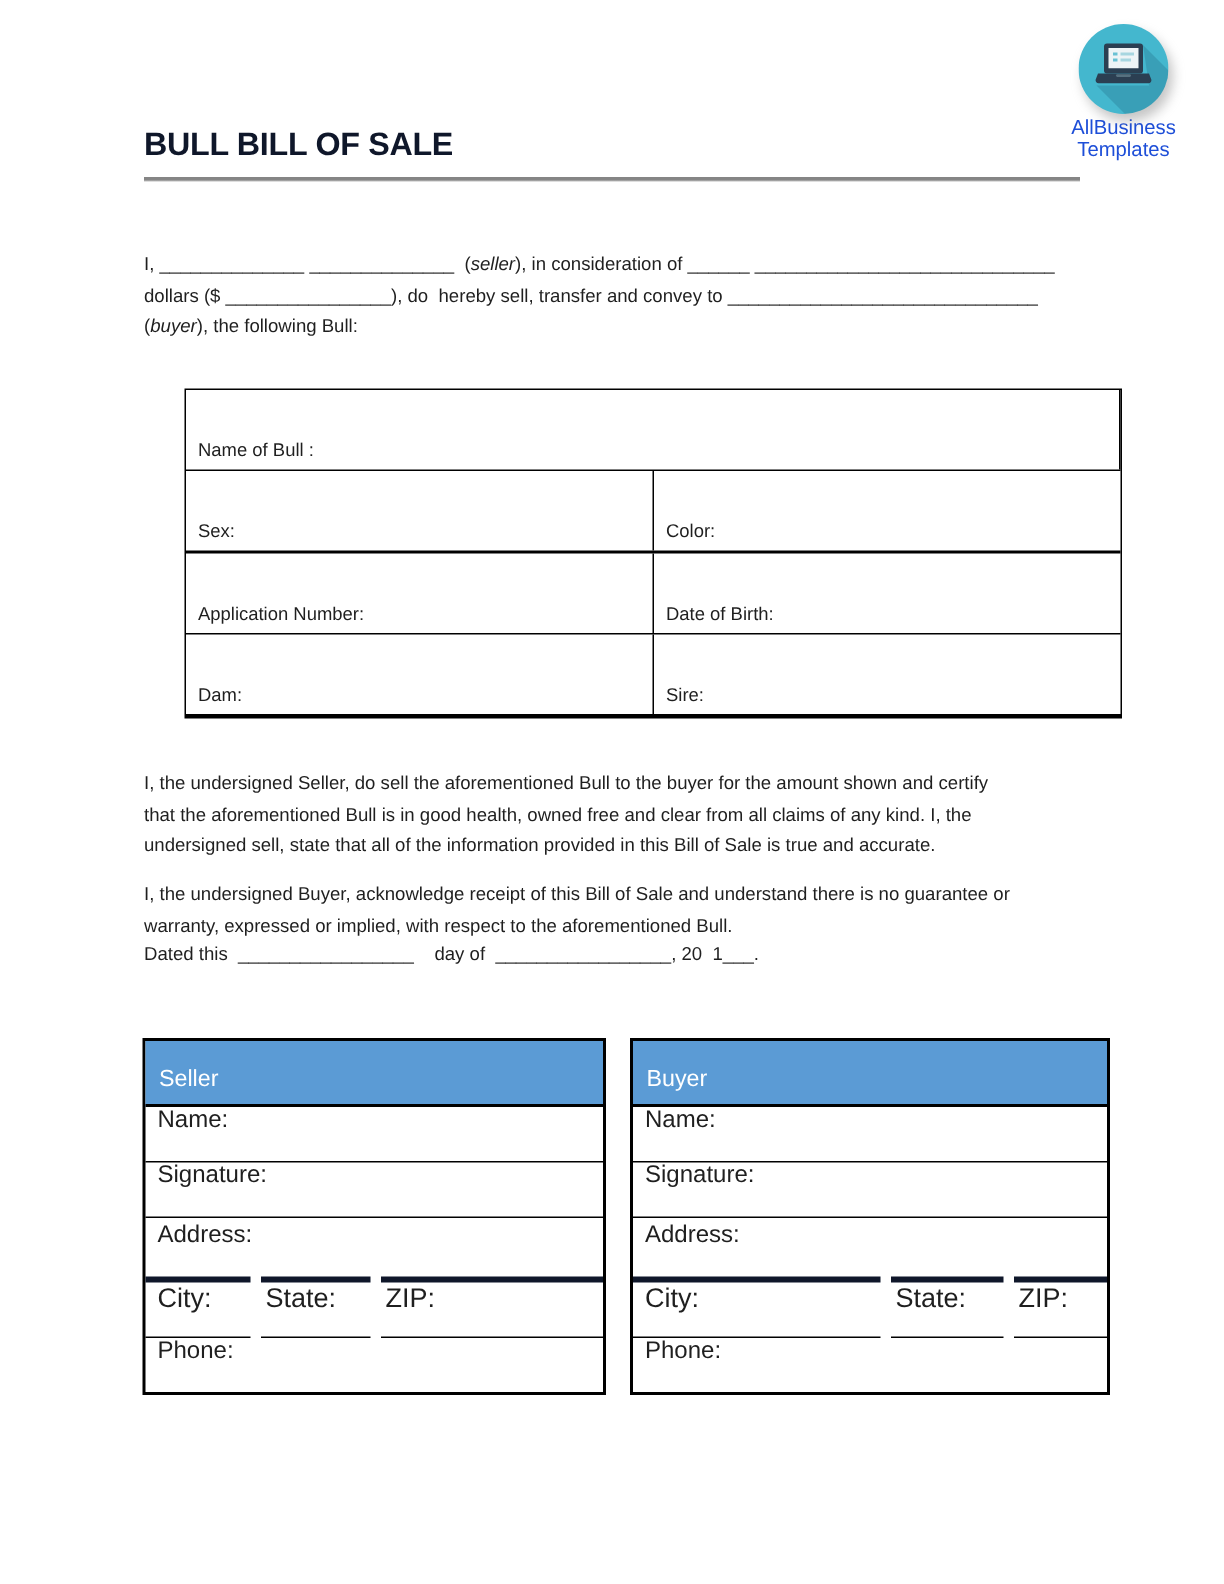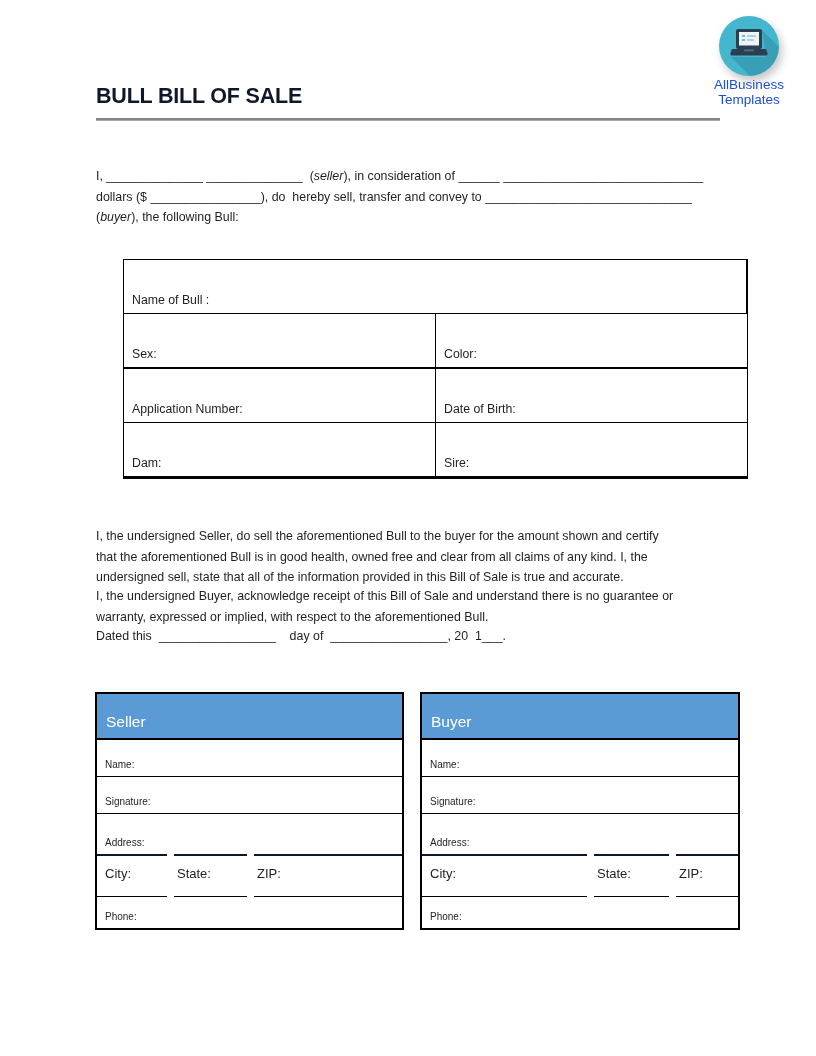--- a/index.html
+++ b/index.html
@@ -47,21 +47,21 @@
     color: #1d4ed8;
   }
 
   
   .textblock { left: 96px; width: 640px; font-size: 12.4px; line-height: 20.7px; }
   .textblock .line { white-space: nowrap; }
   .textblock .line span { white-space: pre; }
   .it { font-style: italic; }
 
   .intro-block { top: 166px; }
-  .para-seller { top: 526px; }
+  .para-seller { top: 512px; }
   .para-buyer  { top: 586px; }
   .dated-line  { top: 626px; }
 
   
   .btable {
     left: 95px; top: 259px;
     width: 625px;
     border: 1px solid #000;
     border-bottom: 3px solid #000;
     box-sizing: border-box;
@@ -98,41 +98,41 @@
     color: #ffffff;
     font-size: 15.5px;
     display: flex;
     align-items: flex-end;
     padding: 0 0 7px 9px;
     box-sizing: border-box;
   }
   .party-row {
     display: flex;
     align-items: flex-end;
-    padding: 0 0 6px 8px;
-    font-size: 10px;
+    padding: 0 0 18px 8px;
+    font-size: 16px;
     box-sizing: border-box;
   }
   .row-name      { height: 37px; border-bottom: 1px solid #000; }
   .row-signature { height: 37px; border-bottom: 1px solid #000; }
   .row-address   { height: 40px; }
   .row-phone     { flex: 1; }
   .city-row {
     height: 43px;
     display: flex;
     gap: 7px;
     box-sizing: border-box;
   }
   .city-cell {
-    border-top: 2px solid #0f172a;
+    border-top: 4px solid #0f172a;
     border-bottom: 1px solid #000;
     display: flex;
-    align-items: center;
+    align-items: flex-start;
     padding: 0 0 5px 3px;
-    font-size: 13px;
+    font-size: 18px;
     box-sizing: border-box;
   }
   .city-cell.c1 { padding-left: 8px; }
   .box-seller .c1 { width: 70px; }
   .box-seller .c2 { width: 73px; }
   .box-seller .c3 { flex: 1; }
   .box-buyer .c1 { width: 165px; }
   .box-buyer .c2 { width: 75px; }
   .box-buyer .c3 { flex: 1; }
 </style>

